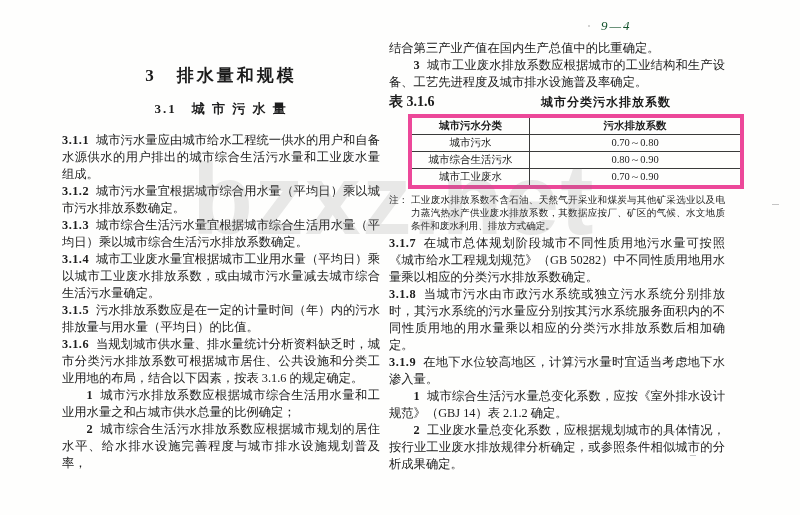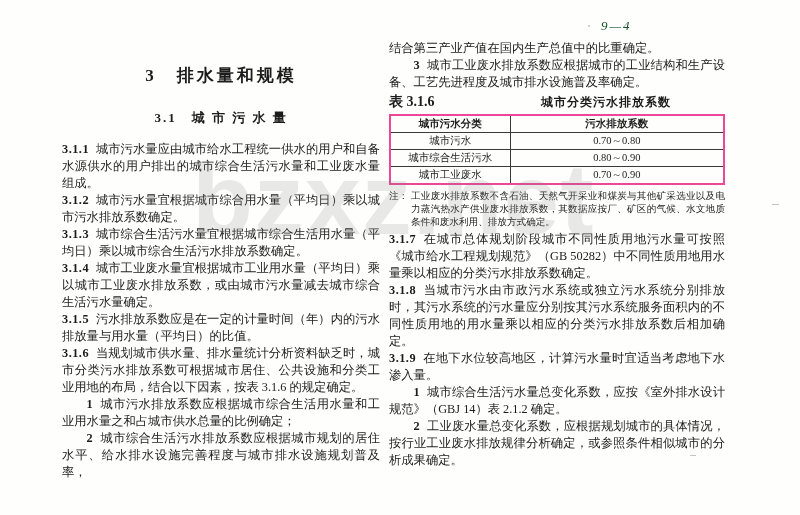--- a/index.html
+++ b/index.html
@@ -8,31 +8,31 @@
     background:#fefefd;color:#1c1c1c;
     font-family:"Liberation Serif","DejaVu Serif",serif;
   }
   .pageno{
     position:absolute;top:18px;left:601px;font-size:13px;font-style:italic;
     letter-spacing:2px;color:#14532d;
   }
   .col{position:absolute;}
   .col-left{left:62px;top:64px;width:318px;}
   .col-right{left:389px;top:40px;width:336px;}
-  h1.chapter{margin:0 0 22px 0;font-size:17px;font-weight:bold;text-align:center;letter-spacing:3px;}
+  h1.chapter{margin:0 0 13px 0;font-size:17px;font-weight:bold;text-align:center;letter-spacing:3px;}
   h2.section{margin:0 0 14px 0;font-size:13px;font-weight:bold;text-align:center;letter-spacing:2px;}
   .para{margin:0;font-size:12.3px;line-height:17px;text-align:justify;color:#1c1c1c;}
   .para.sub{text-indent:2em;}
   .pnum{font-weight:bold;margin-right:0.55em;letter-spacing:0.5px;}
   
   .tablewrap{margin:2px 0 3px 0;}
   .tcaption{display:flex;align-items:baseline;font-weight:bold;margin:1px 0 3px 0;}
   .tcaption .tlabel{width:72px;font-size:14px;}
   .tcaption .ttitle{width:210px;text-align:right;font-size:12px;letter-spacing:1px;}
-  table.stbl{width:100%;border-collapse:collapse;border:2px solid #ec4899;}
+  table.stbl{width:100%;border-collapse:collapse;border:4px solid #ec4899;margin-left:19px;}
   table.stbl th, table.stbl td{
     border:1px solid #3a3a3a;height:13px;padding:1px 3px;text-align:center;
     font-size:10.5px;color:#1c1c1c;
   }
   table.stbl th{font-weight:bold;}
   table.stbl col.c1{width:36%;}
   .note{position:relative;margin-top:4px;padding-left:22px;font-size:9.6px;line-height:13px;text-align:justify;color:#222;}
   .note .nlabel{position:absolute;left:0;top:0;}
   
   .watermark{

